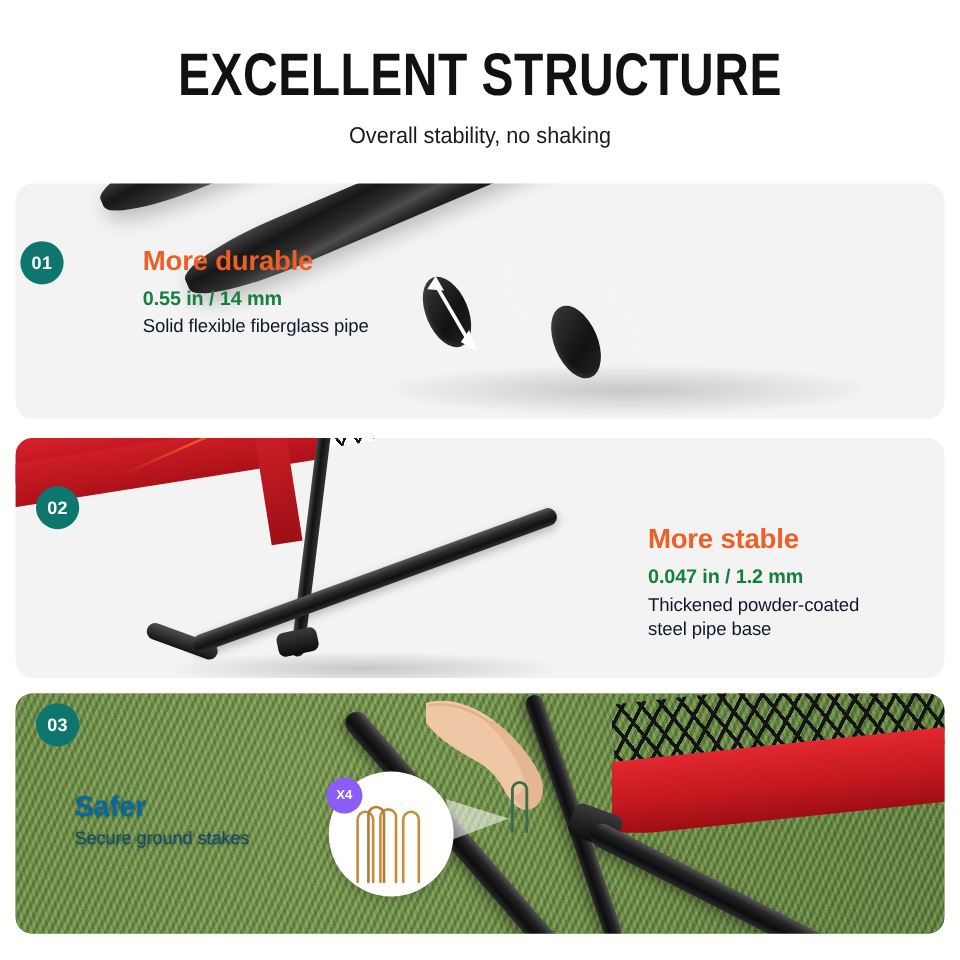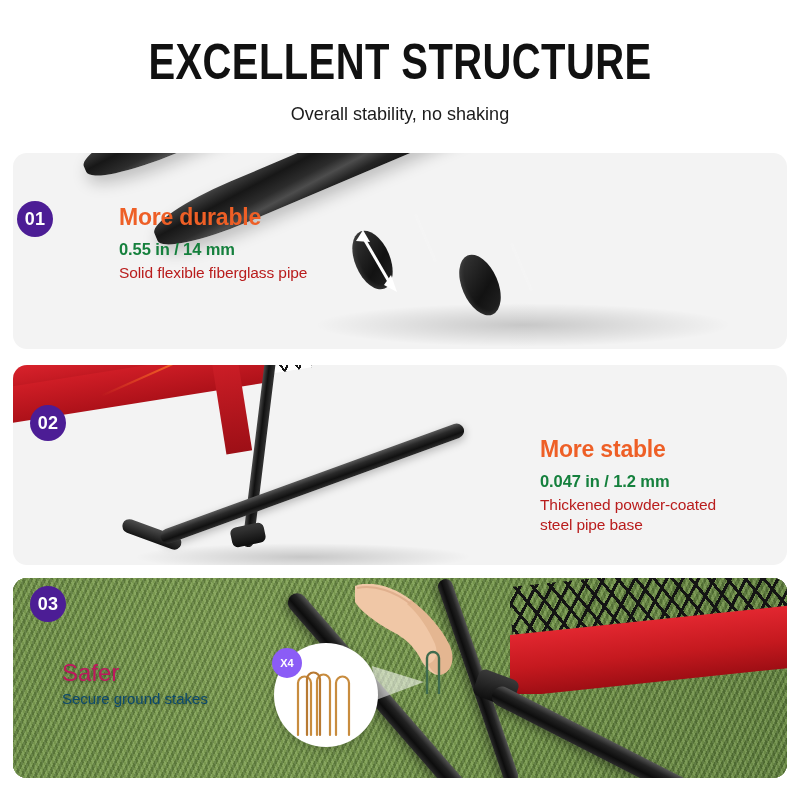--- a/index.html
+++ b/index.html
@@ -33,50 +33,50 @@
     position:absolute;left:13px;width:774px;
     border-radius:14px;overflow:hidden;
   }
   .card1{top:153px;height:196px;background:#f3f3f3;}
   .card2{top:365px;height:200px;background:#f3f3f3;}
   .card3{top:578px;height:200px;background:#6f8f52;}
 
   
   .badge{
     position:absolute;width:36px;height:36px;border-radius:50%;
-    background:#4c1d95;color:#ffffff;
-    font-size:18px;font-weight:700;
+    background:#0f766e;color:#ffffff;
+    font-size:15px;font-weight:700;
     display:flex;align-items:center;justify-content:center;
     letter-spacing:0.3px;z-index:8;
   }
   .badge-01{left:17px;top:201px;}
   .badge-02{left:30px;top:405px;}
   .badge-03{left:30px;top:586px;}
 
   
   .txtblock{position:absolute;z-index:7;}
   .t-head{
     font-size:23px;font-weight:700;color:#ee5f26;line-height:28px;
     margin:0 0 7px 0;letter-spacing:-0.2px;
   }
   .t-spec{
     font-size:16.5px;font-weight:700;color:#15803d;line-height:22px;
     margin:0 0 3px 0;letter-spacing:-0.1px;
   }
   .t-desc{
-    font-size:15.5px;font-weight:400;color:#b91c1c;line-height:20px;
+    font-size:15.5px;font-weight:400;color:#0f172a;line-height:20px;
     margin:0;letter-spacing:-0.1px;
   }
   .block1{left:79px;top:203px;width:260px;margin-left:40px;}
   .block2{left:540px;top:425px;width:245px;margin-top:10px;}
 
   
   .block3{left:62px;top:659px;width:240px;}
   .t3-head{
-    font-size:24px;font-weight:400;color:#be185d;line-height:28px;margin:0 0 2px 0;
+    font-size:24px;font-weight:700;color:#0369a1;line-height:28px;margin:0 0 2px 0;
     text-shadow:0 1px 3px rgba(0,0,0,.35);
   }
   .t3-desc{
     font-size:15px;font-weight:400;color:#0c4a6e;line-height:20px;margin:0;
     text-shadow:0 1px 3px rgba(0,0,0,.35);
   }
 
   
   .pipes{position:absolute;left:0;top:0;width:100%;height:100%;}
   .pipe{

